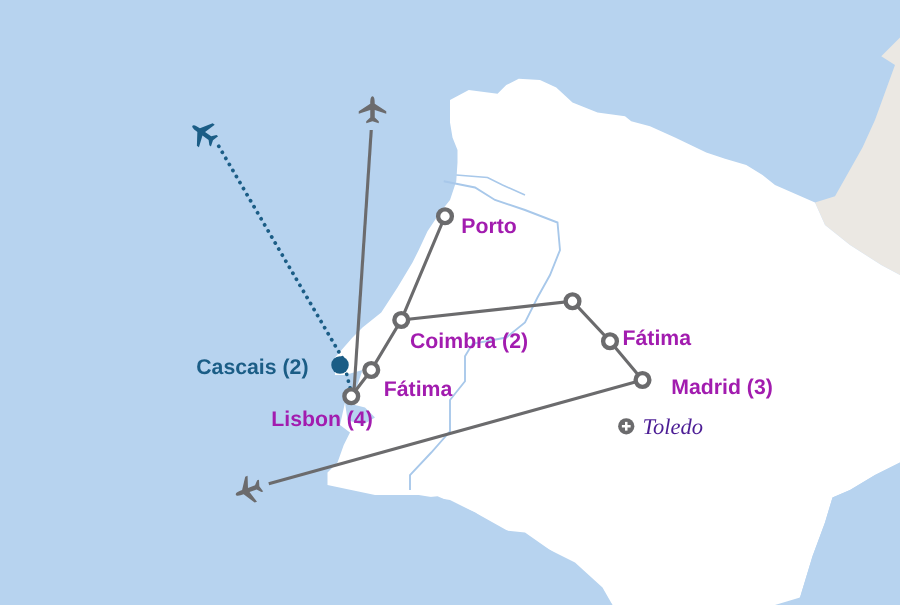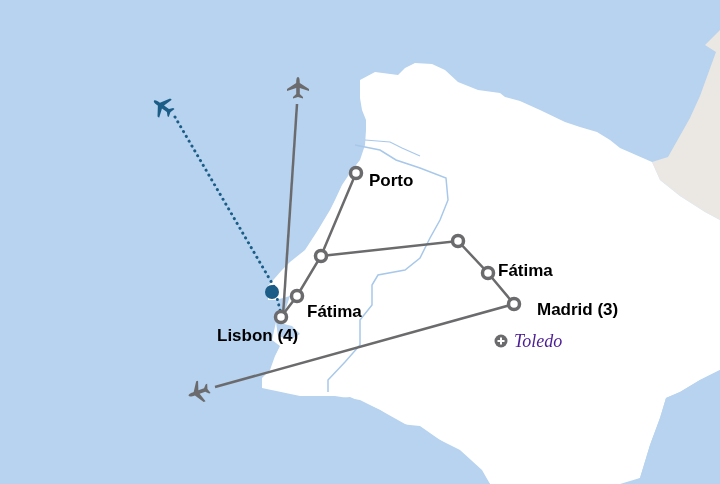--- a/index.html
+++ b/index.html
@@ -1,19 +1,19 @@
 <!DOCTYPE html>
 <html><head>
   <meta charset="utf-8">
   <style>
     html, body { margin: 0; padding: 0; }
     body { width: 720px; height: 484px; overflow: hidden; background: #b7d3ef; font-family: "Liberation Sans", sans-serif; }
     #map { position: relative; width: 720px; height: 484px; }
     svg.base { position: absolute; left: 0; top: 0; }
-    .label { position: absolute; font-family: "Liberation Sans", sans-serif; font-weight: bold; font-size: 17px; color: #000000; white-space: nowrap; line-height: 1; }
+    .label { position: absolute; font-family: "Liberation Sans", sans-serif; font-weight: bold; font-size: 17px; color: #a21caf; white-space: nowrap; line-height: 1; }
     .label.blue { color: #1b5d86; }
     .label.italic { font-family: "Liberation Serif", serif; font-weight: normal; font-style: italic; font-size: 18px; color: #4c1d95; }
   </style>
 </head>
 <body>
 
 <div id="map">
   <svg class="base" width="720" height="484" viewBox="0 0 720 484">
 
     <rect x="0" y="0" width="720" height="484" fill="#b7d3ef"></rect>
@@ -66,18 +66,20 @@
     </g>
     <g transform="translate(298,88) rotate(0)" fill="#6b6b6d">
       <path d="M0,-11 C1.5,-11 1.8,-8 1.8,-5 L11,1 L11,3 L1.8,0 L1.8,6 L5,9 L5,10.5 L0,9 L-5,10.5 L-5,9 L-1.8,6 L-1.8,0 L-11,3 L-11,1 L-1.8,-5 C-1.8,-8 -1.5,-11 0,-11 Z"></path>
     </g>
     <g transform="translate(199,392) rotate(-110)" fill="#6b6b6d">
       <path d="M0,-11 C1.5,-11 1.8,-8 1.8,-5 L11,1 L11,3 L1.8,0 L1.8,6 L5,9 L5,10.5 L0,9 L-5,10.5 L-5,9 L-1.8,6 L-1.8,0 L-11,3 L-11,1 L-1.8,-5 C-1.8,-8 -1.5,-11 0,-11 Z"></path>
     </g>
   </svg>
 
   <div class="label" style="left:369px; top:172px;">Porto</div>
+  <div class="label" style="left:328px; top:264px;">Coimbra (2)</div>
   <div class="label" style="left:498px; top:262px;">Fátima</div>
+  <div class="label blue" style="left:157px; top:285px;">Cascais (2)</div>
   <div class="label" style="left:307px; top:303px;">Fátima</div>
   <div class="label" style="left:537px; top:301px;">Madrid (3)</div>
   <div class="label" style="left:217px; top:327px;">Lisbon (4)</div>
   <div class="label italic" style="left:514px; top:332px;">Toledo</div>
 </div>
 
 </body></html>

